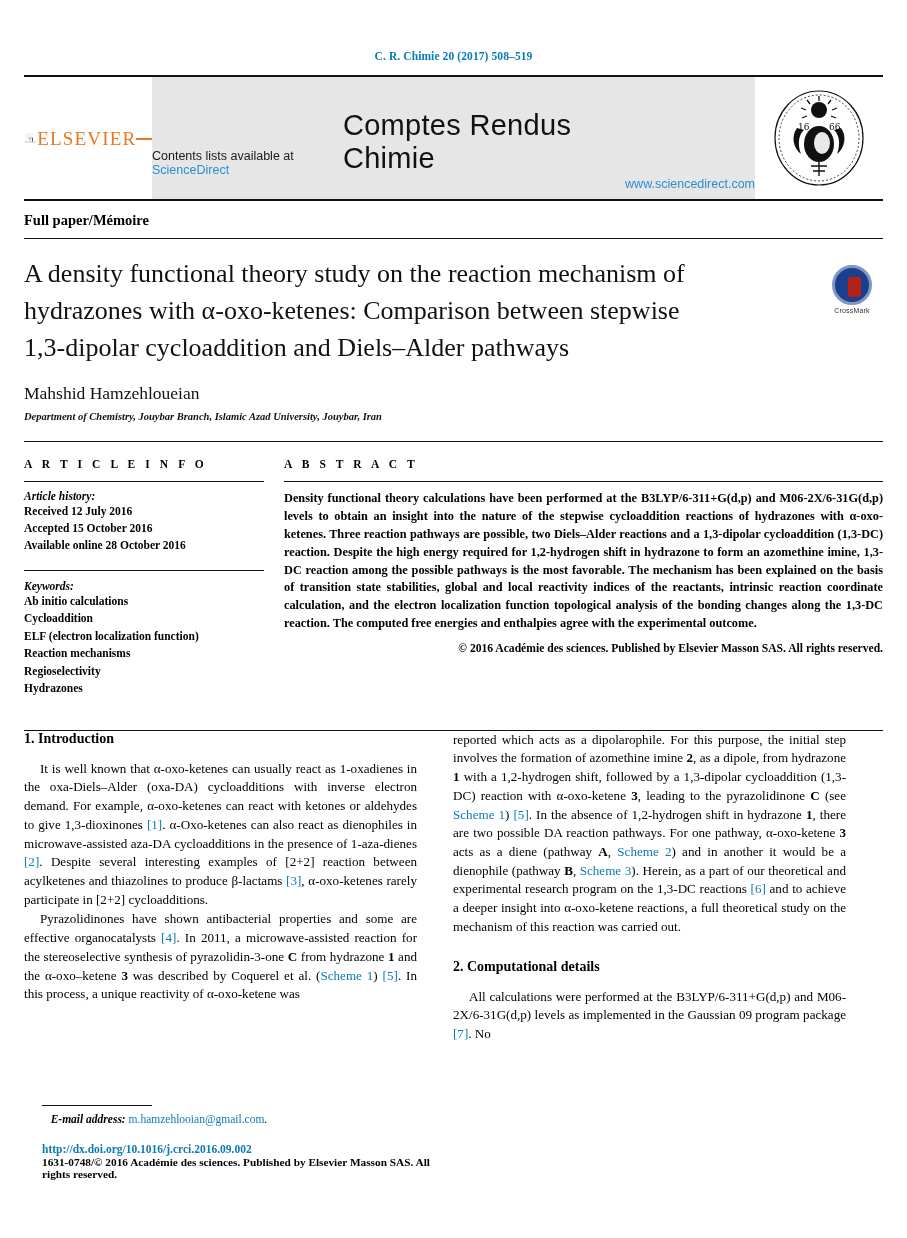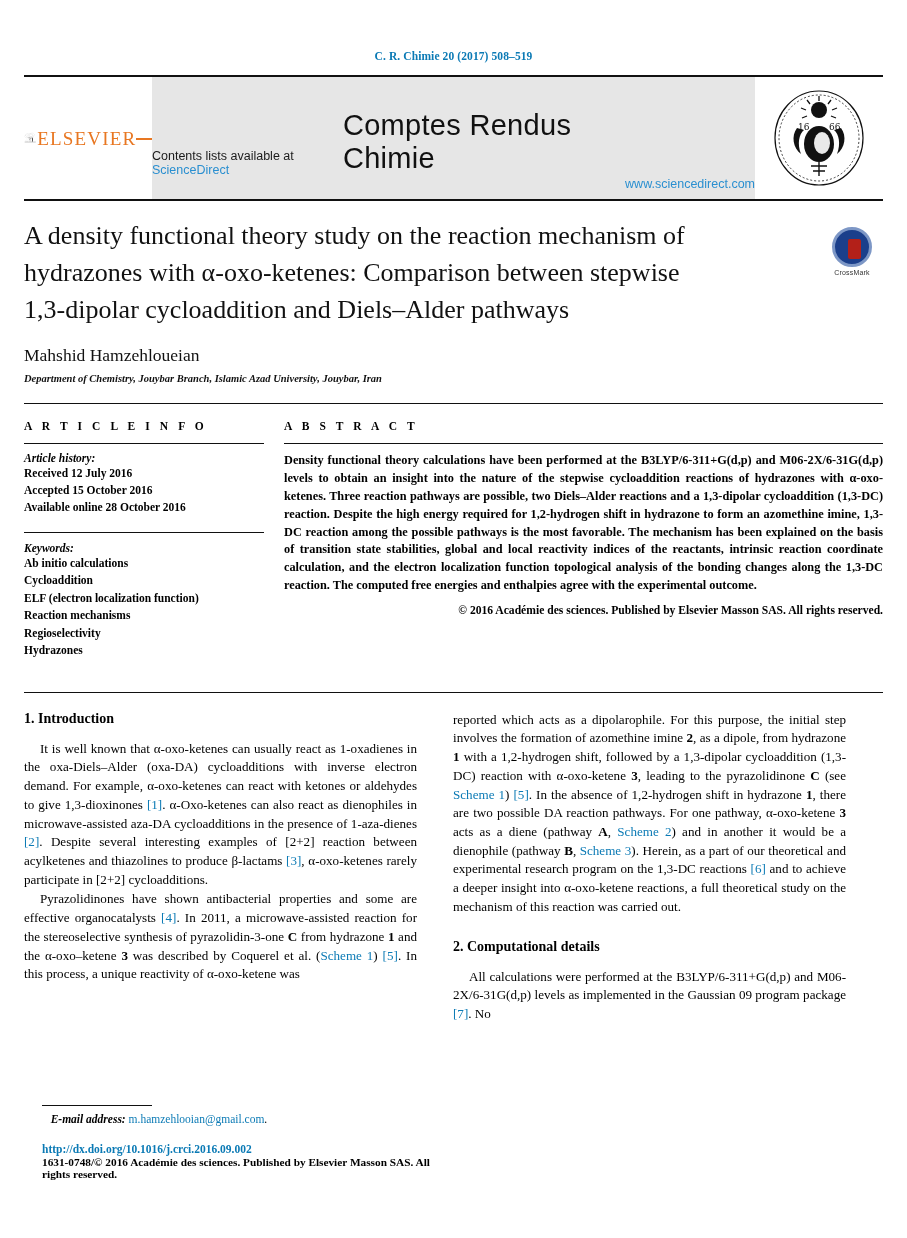--- a/index.html
+++ b/index.html
@@ -231,21 +231,20 @@
     margin-top: 9px;
   }
 
   
   .body-rule {
     border-top: 1.2px solid #111;
     margin-top: 22px;
   }
   .columns {
     display: flex;
-    margin-top: 18px;
     gap: 36px;
   }
   .col {
     width: 393px;
     flex: none;
   }
   h2.num-head {
     font-family: "Liberation Serif", serif;
     font-weight: bold;
     font-size: 14px;
@@ -348,20 +347,21 @@
         <path d="M26 40 C20 48 22 60 30 66 C26 56 28 46 33 42 Z" fill="#111"></path>
         <path d="M70 40 C76 48 74 60 66 66 C70 56 68 46 63 42 Z" fill="#111"></path>
         <ellipse cx="48" cy="56" rx="15" ry="18" fill="#111"></ellipse>
         <ellipse cx="51" cy="55" rx="8" ry="11" fill="#e9e9e9"></ellipse>
         <path d="M40 78 L56 78 M42 83 L54 83" stroke="#111" stroke-width="1.6"></path>
         <path d="M48 74 L48 88" stroke="#111" stroke-width="1.4"></path>
       </svg>
     </div>
   </div>
 
+  <div class="type-band">Full paper/Mémoire</div>
 
   <div class="title-block">
     <h1 class="title">A density functional theory study on the reaction mechanism of hydrazones with α-oxo-ketenes: Comparison between stepwise 1,3-dipolar cycloaddition and Diels–Alder pathways</h1>
 
     <div class="crossmark">
       <div class="cm-circle"></div>
       <div class="cm-label">CrossMark</div>
     </div>
 
     <div class="author">Mahshid Hamzehloueian</div>

